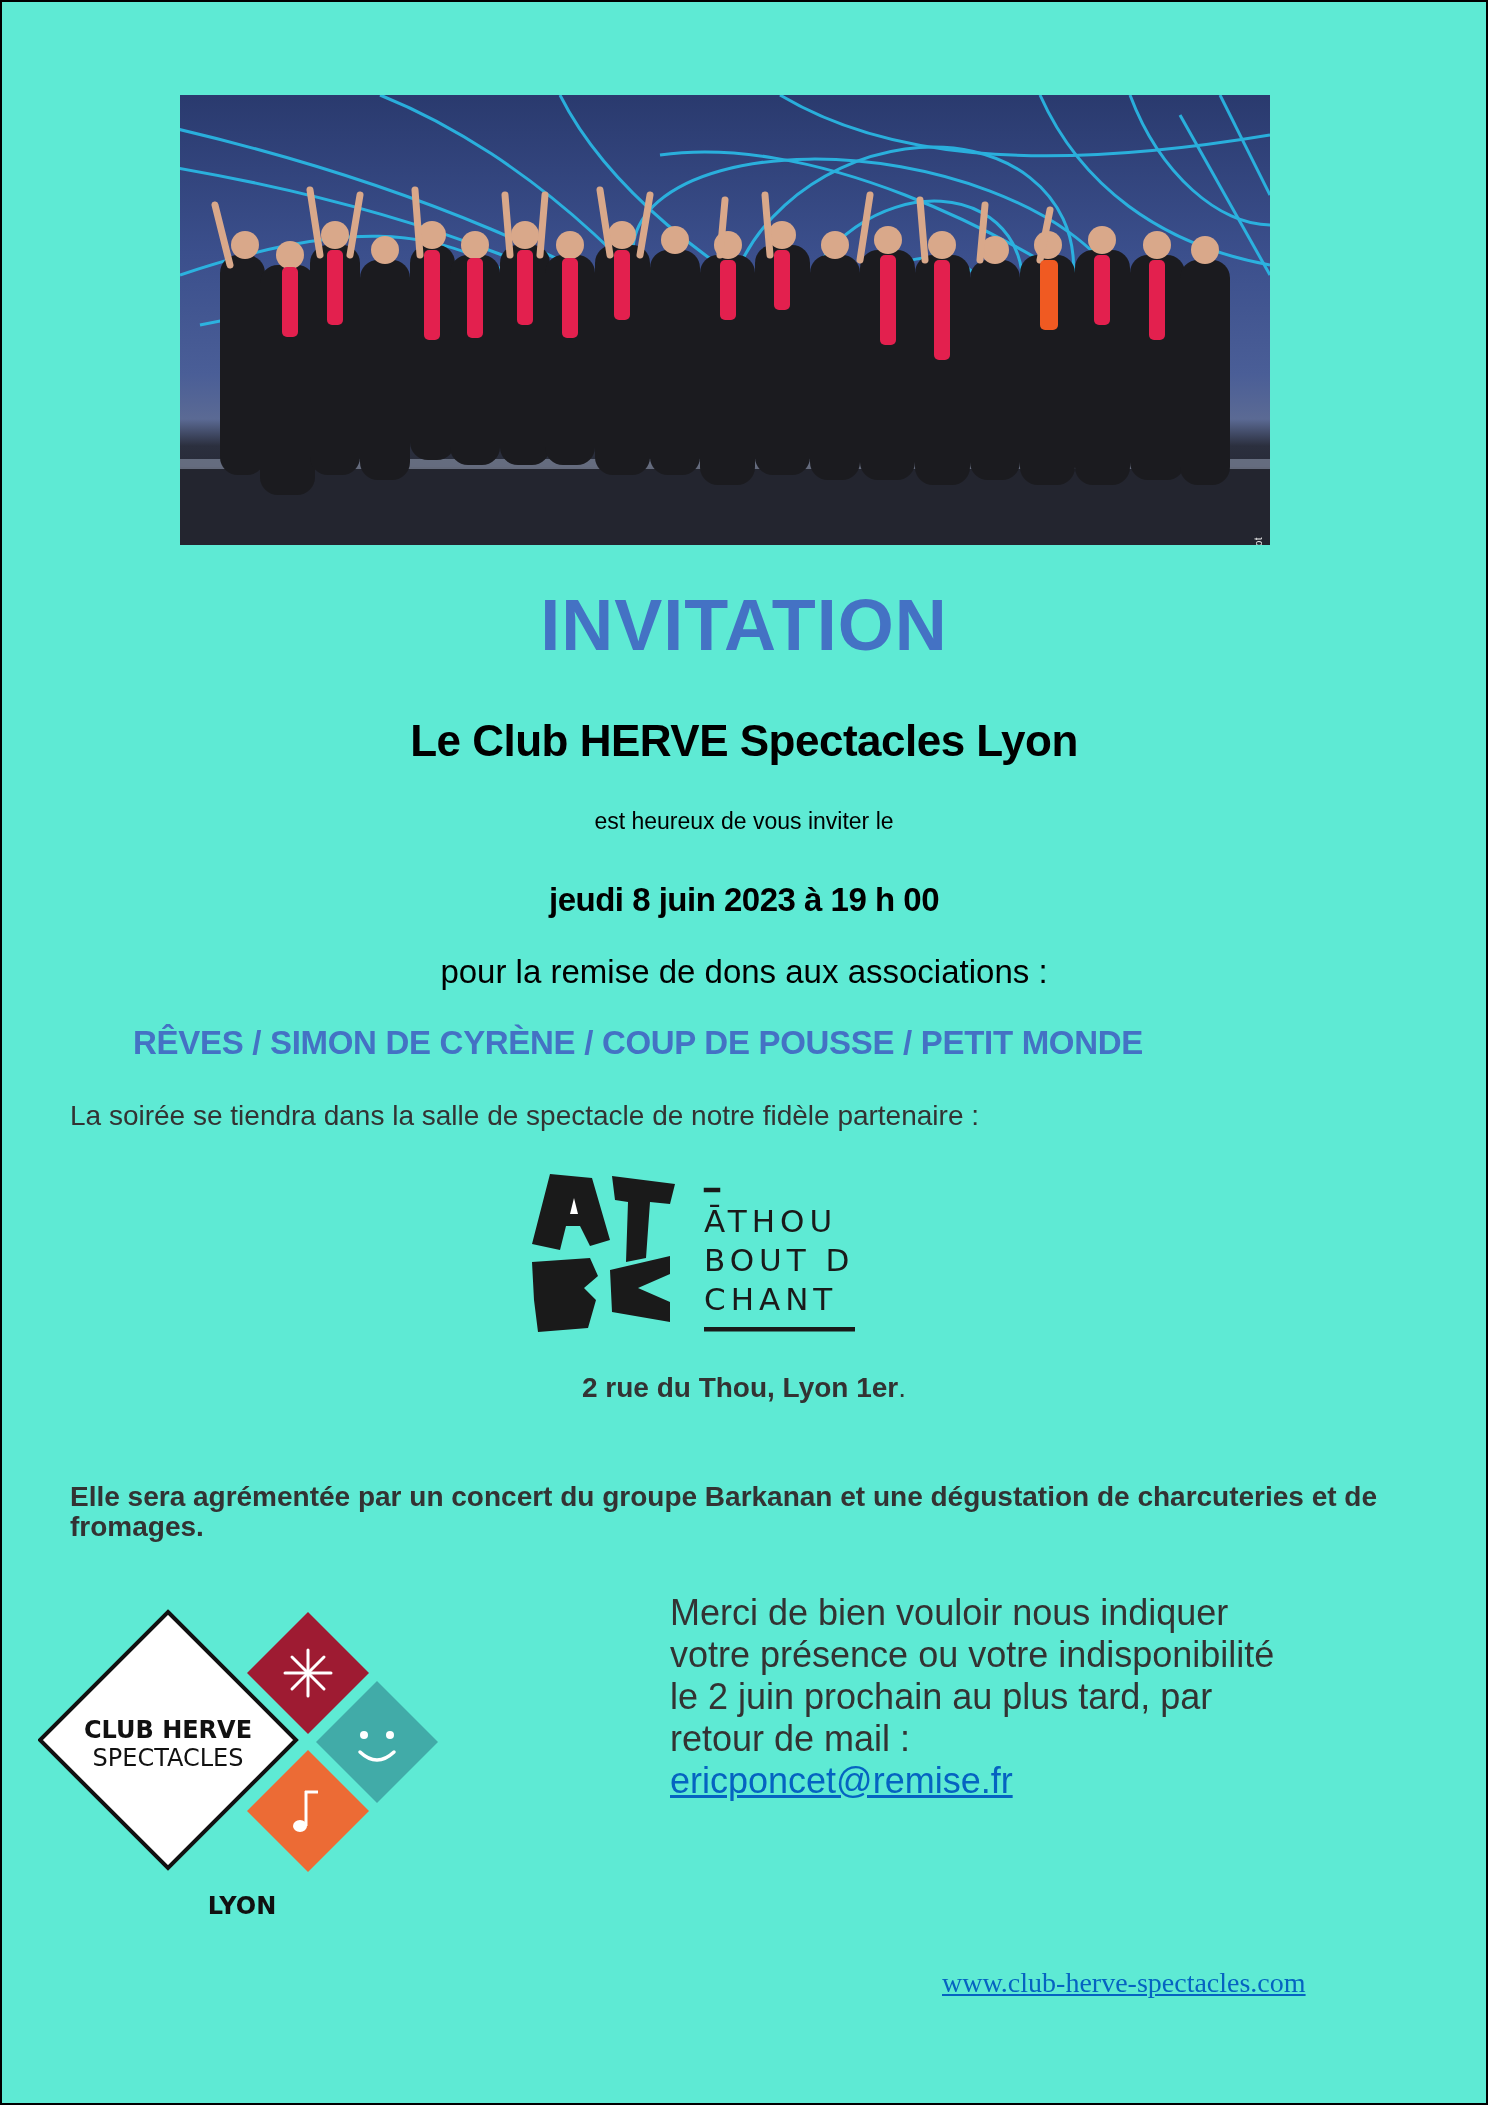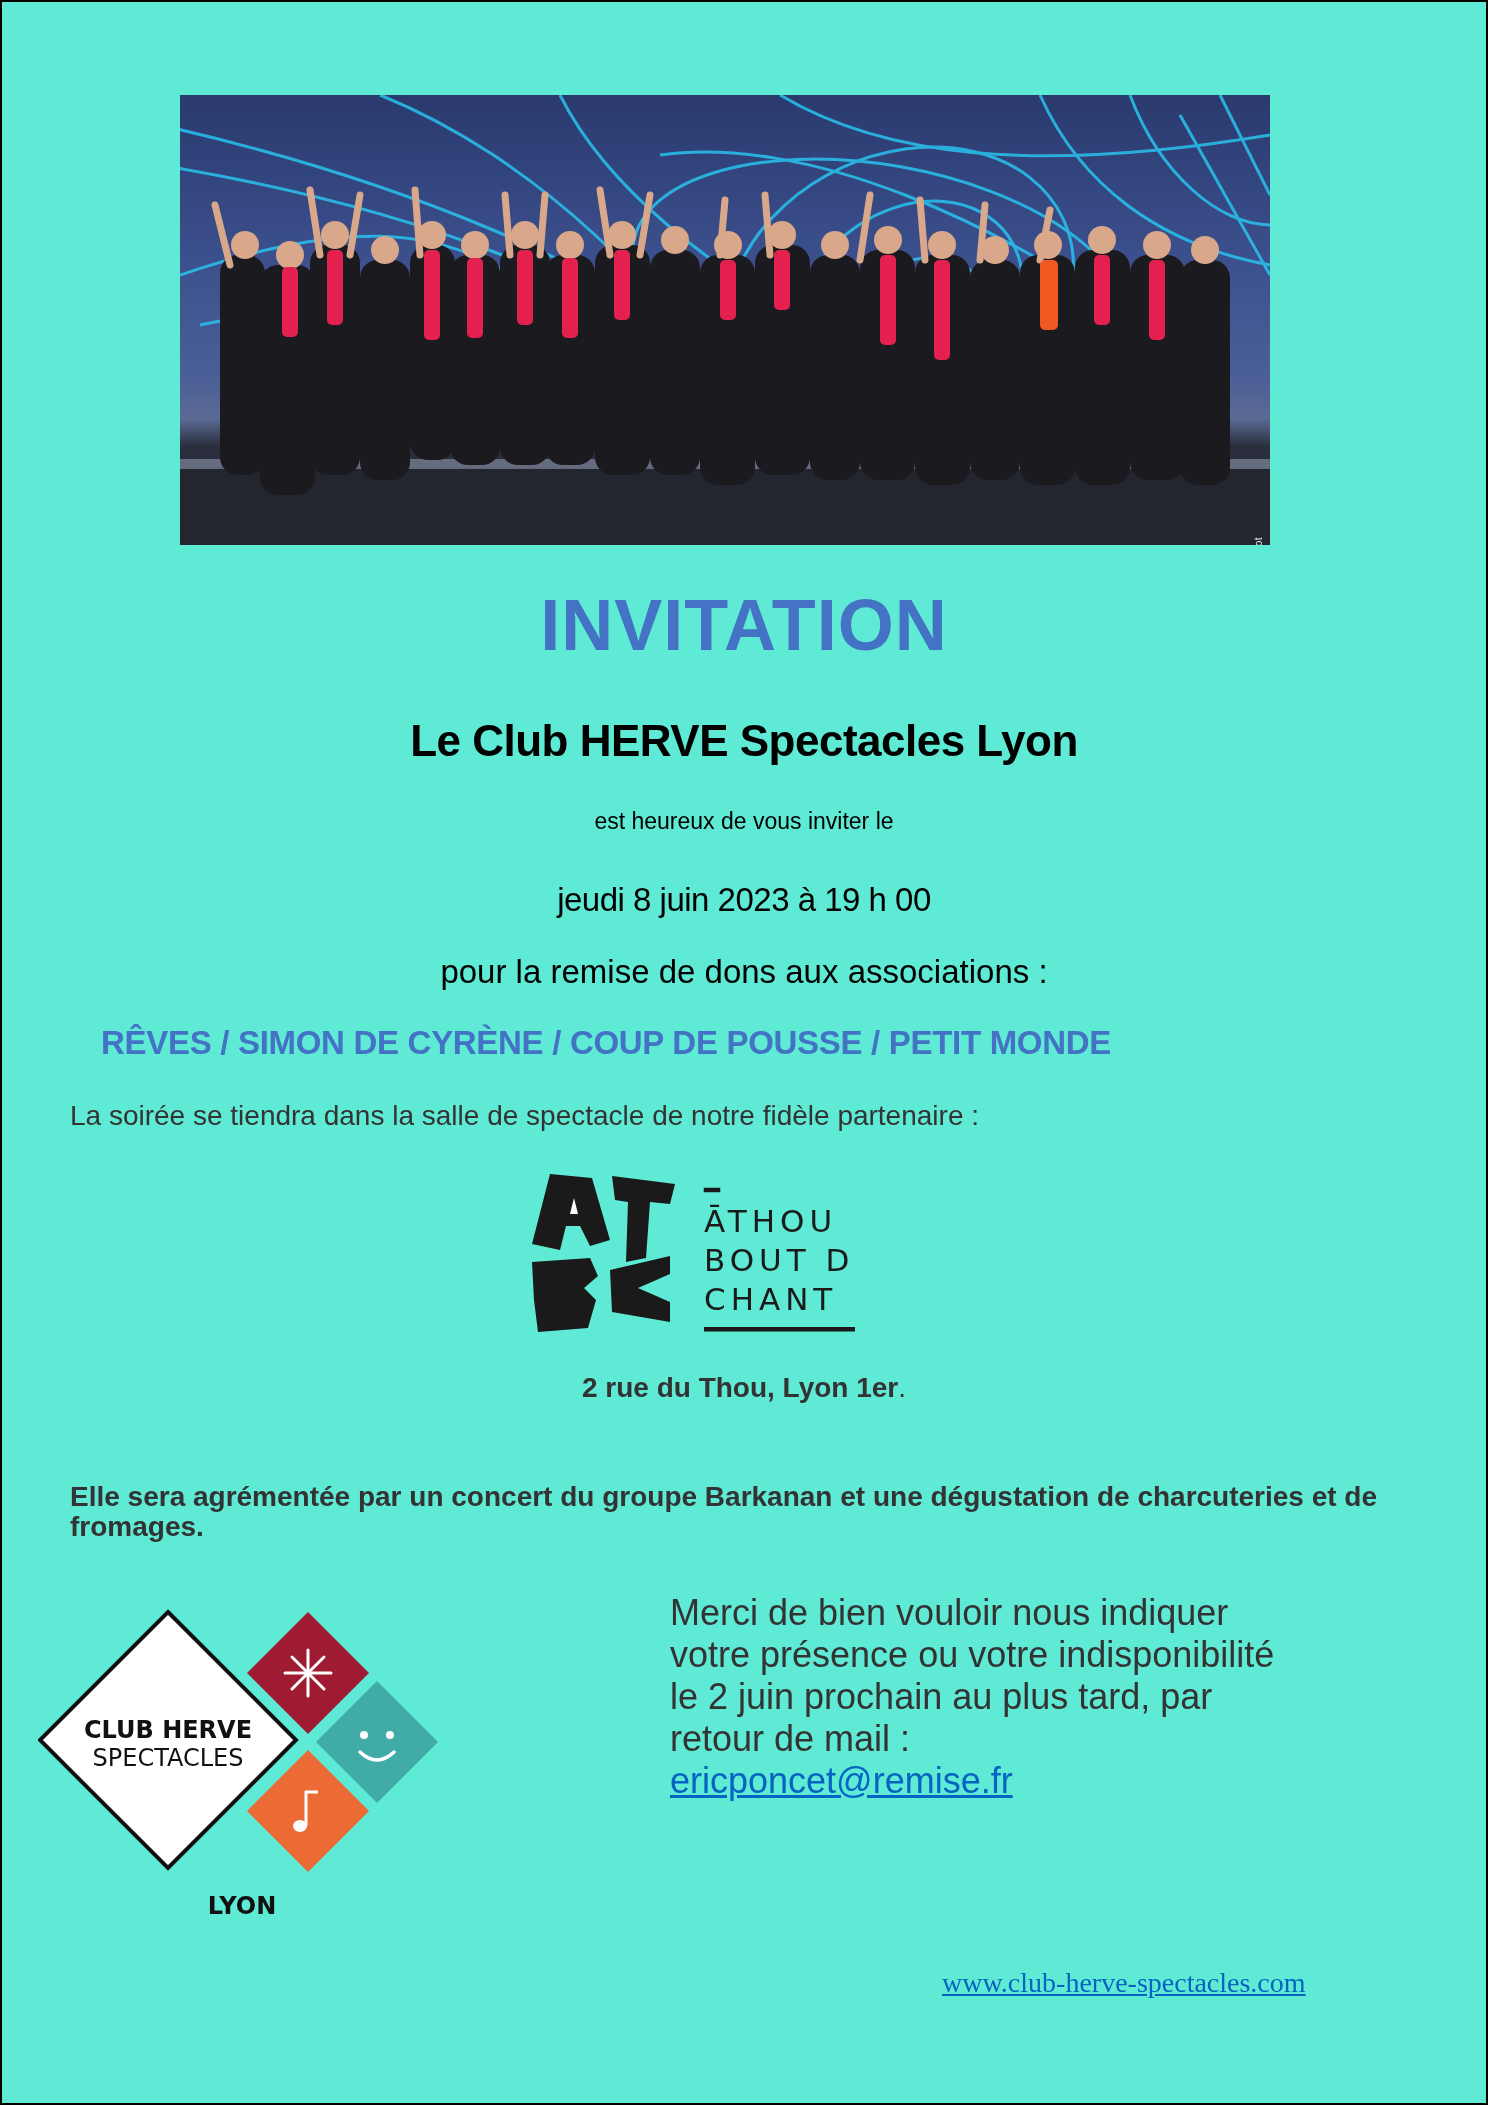--- a/index.html
+++ b/index.html
@@ -21,23 +21,23 @@
   .photo svg { position: absolute; left: 0; top: 0; }
   .credit {
     right: 6px; bottom: 8px; color: #e8e8e8; font-size: 10px;
     transform: rotate(-90deg); transform-origin: right bottom; white-space: nowrap;
     font-family: "Liberation Sans", sans-serif; letter-spacing: 0.5px;
   }
 
   .title { left: 0; width: 1484px; top: 582px; font-size: 72px; font-weight: bold; color: #4472c4; letter-spacing: 1px; }
   .club { left: 0; width: 1484px; top: 714px; font-size: 44px; font-weight: bold; color: #000; letter-spacing: -0.5px; }
   .invite { left: 0; width: 1484px; top: 806px; font-size: 23px; color: #000; }
-  .date { left: 0; width: 1484px; top: 879px; font-size: 33px; font-weight: normal; color: #000; letter-spacing: -0.5px; }
+  .date { left: 0; width: 1484px; top: 879px; font-size: 33px; font-weight: bold; color: #000; letter-spacing: -0.5px; }
   .purpose { left: 0; width: 1484px; top: 951px; font-size: 33px; color: #000; }
-  .assoc { left: 0; width: 1208px; top: 1022px; font-size: 33px; font-weight: bold; color: #4472c4; letter-spacing: -0.3px; }
+  .assoc { left: 0; width: 1208px; top: 1022px; font-size: 33px; font-weight: bold; color: #4472c4; letter-spacing: -0.3px; padding-left: 32px; }
 
   .venue-intro { left: 68px; top: 1098px; font-size: 28px; }
   .atbc { left: 528px; top: 1168px; width: 325px; height: 165px; }
   .address { left: 0; width: 1484px; top: 1370px; font-size: 28px; }
   .address b { font-weight: bold; }
 
   .concert { left: 68px; top: 1480px; width: 1340px; font-size: 28px; line-height: 30px; font-weight: bold; }
 
   .chs-logo { left: 36px; top: 1590px; width: 420px; height: 340px; }
 

